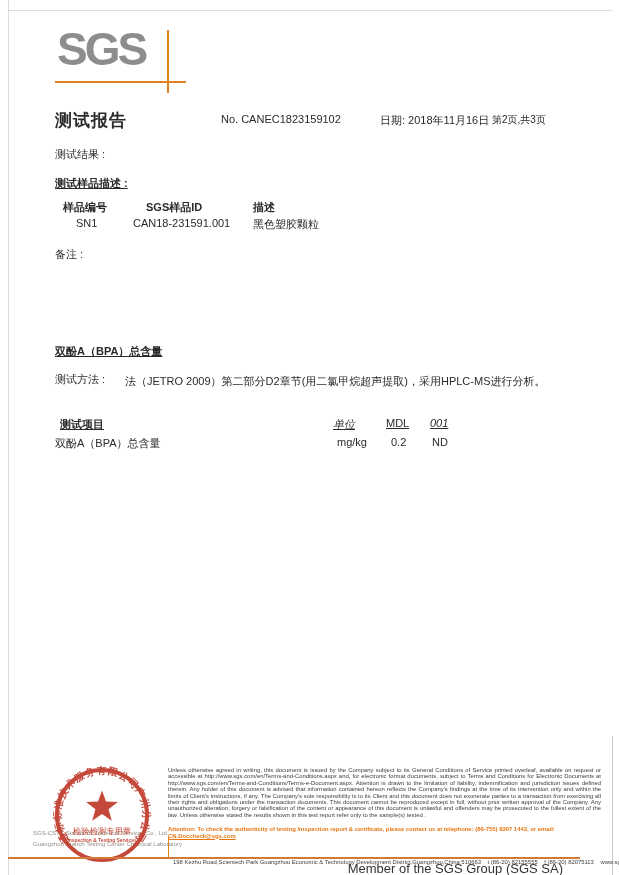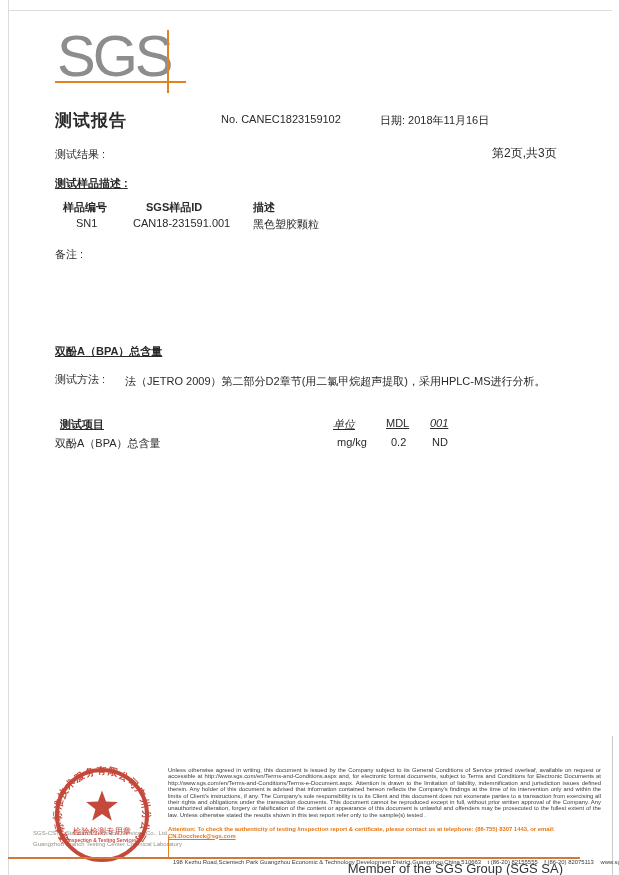--- a/index.html
+++ b/index.html
@@ -6,28 +6,28 @@
   .page{
     position:relative;width:619px;height:875px;background:#ffffff;
     font-family:"Liberation Sans","DejaVu Sans",sans-serif;color:#2a2a2a;overflow:hidden;
   }
   .abs{position:absolute;white-space:nowrap;}
   
   .edge-left{position:absolute;left:8px;top:0;width:1px;height:875px;background:#dcdcdc;}
   .edge-top{position:absolute;left:8px;top:10px;width:604px;height:1px;background:#dcdcdc;}
   .edge-right{position:absolute;left:612px;top:736px;width:1px;height:139px;background:#c9c9c9;}
   
-  .logo-text{left:57px;top:22px;font-size:58px;font-weight:normal;color:#8d8d8f;letter-spacing:-3px;}
+  .logo-text{left:57px;top:22px;font-size:46px;font-weight:bold;color:#8d8d8f;letter-spacing:-3px;}
   .logo-hline{position:absolute;left:55px;top:81px;width:131px;height:2px;background:#e0821f;}
   .logo-vline{position:absolute;left:167px;top:30px;width:2px;height:63px;background:#e0821f;}
   
   .doc-title{left:55px;top:109px;font-size:17px;font-weight:bold;letter-spacing:1px;}
   .report-no{left:205px;top:113px;font-size:11px;padding-left:16px;}
   .report-date{left:380px;top:113px;font-size:11px;}
-  .page-info{left:492px;top:113px;font-size:12px;margin-top:32px;}
+  .page-info{left:492px;top:113px;font-size:10px;}
   
   .t11{font-size:11px;}
   .bold{font-weight:bold;}
   .ul{text-decoration:underline;}
   .it{font-style:italic;}
   .results-label{left:55px;top:147px;}
   .sample-desc-label{left:55px;top:176px;}
   .st-h1{left:63px;top:200px;}
   .st-h2{left:146px;top:200px;}
   .st-h3{left:253px;top:200px;}

